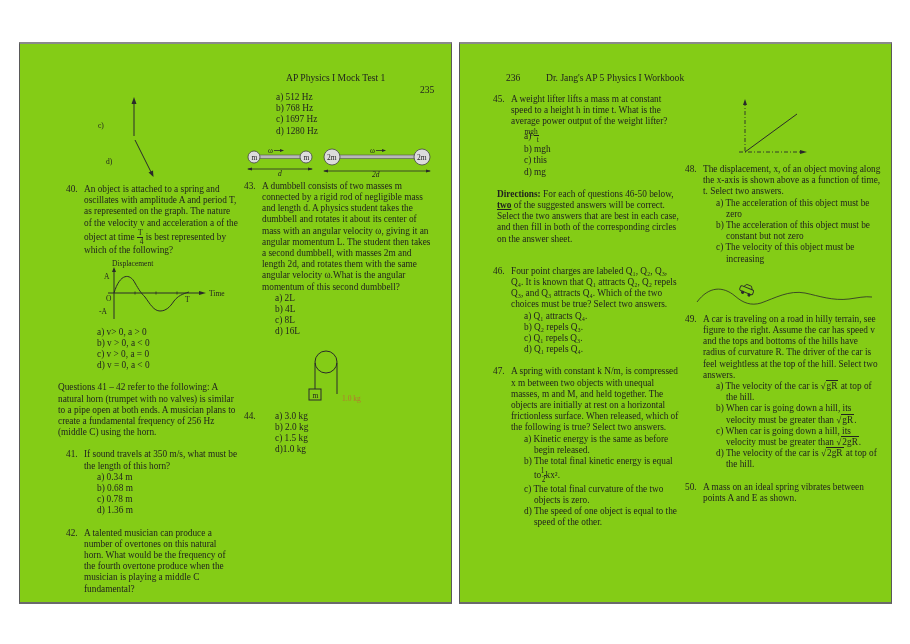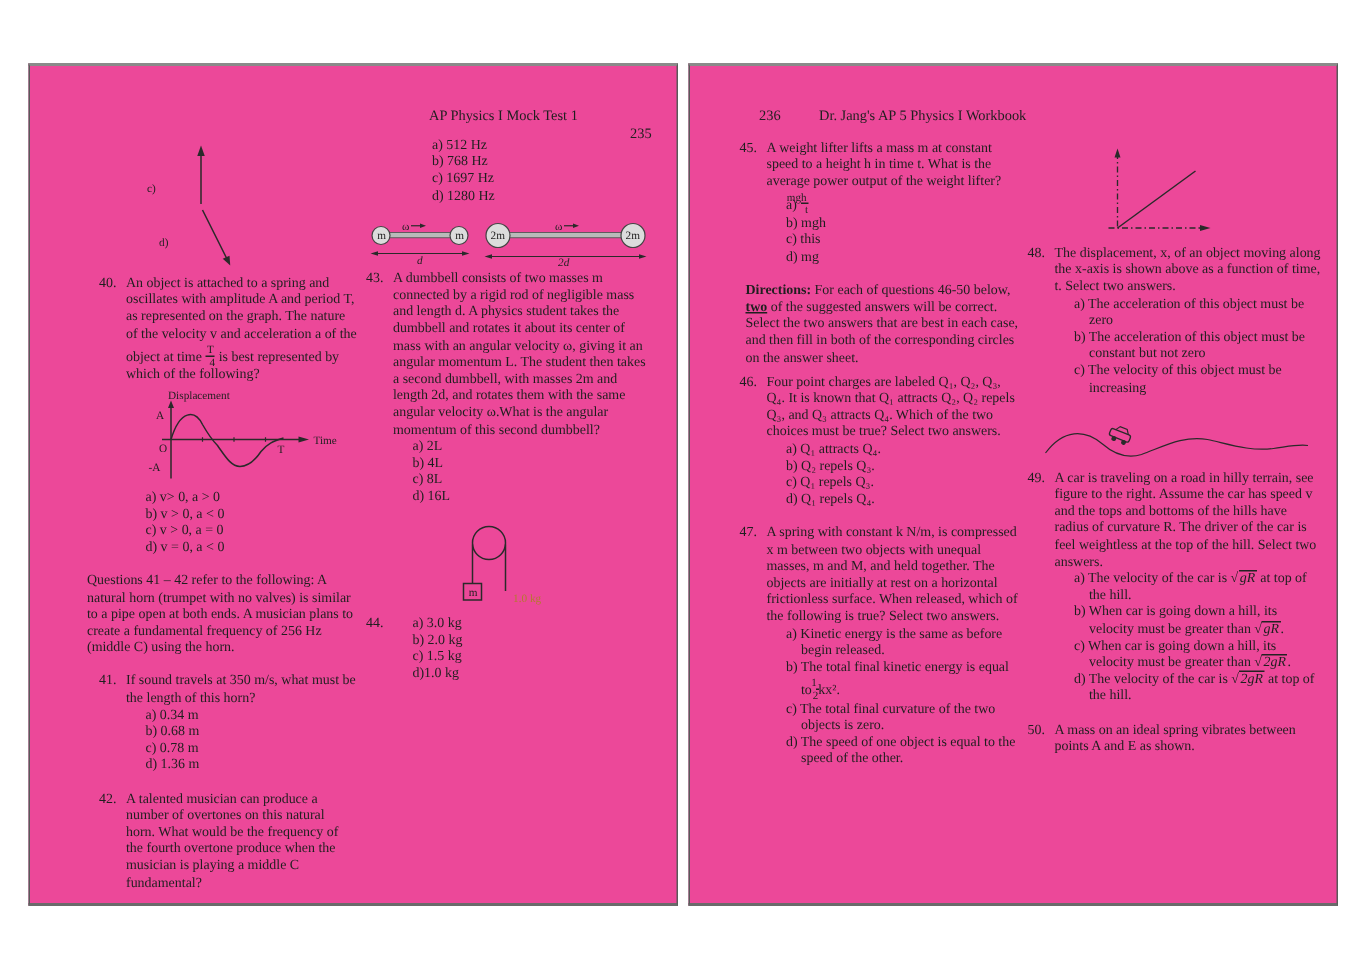--- a/index.html
+++ b/index.html
@@ -1,37 +1,37 @@
 <!DOCTYPE html>
 <html><head>
 <meta charset="utf-8">
 <style>
   html,body{margin:0;padding:0;}
   body{
     width:910px;height:644px;position:relative;background:#ffffff;
     font-family:"Liberation Serif","DejaVu Serif",serif;color:#1f1f1f;
   }
   .page{
-    position:absolute;top:42px;width:431px;height:558px;background:#ec4899;
+    position:absolute;top:42px;width:431px;height:558px;background:#84cc16;
     border:1px solid #595959;border-top:2px solid #8a8a8a;border-bottom:2px solid #6a6a6a;
   }
   .page-left{left:19px}
   .page-right{left:459px}
   .hdr{position:absolute;top:28px;font-size:9.6px;white-space:nowrap}
   .col{position:absolute;font-size:9.3px;line-height:11.2px;text-align:left}
   .q{display:flex;margin:0 0 11px 0}
   .qn{width:18px;flex-shrink:0}
   .qb{flex:1}
   .opt{margin-left:13px;padding-left:10px;text-indent:-10px}
   .par{margin:0 0 11px 0}
   .frac{display:inline-block;vertical-align:-0.45em;text-align:right;font-size:7.4px;line-height:1.05}
   .frac .fn{display:block;border-bottom:0.8px solid #222;padding:0 1px}
   .frac .fd{display:block}
   .sqrt{white-space:nowrap}
-  .sqrt .under{border-top:0.8px solid #222;padding:0 1px;font-style:italic}
+  .sqrt .under{border-top:0.8px solid #222;padding:0 1px;}
   .bold{font-weight:bold}
   .boldu{font-weight:bold;text-decoration:underline}
   svg{display:block;overflow:visible}
   svg text{font-family:"Liberation Serif","DejaVu Serif",serif;font-size:7.5px;fill:#1f1f1f}
   .ln{stroke:#2a2a2a;stroke-width:1;fill:none}
   .lnth{stroke:#2a2a2a;stroke-width:0.8;fill:none}
   .figwrap{margin:2px 0 4px 0}
   .kgtxt{fill:#b5792f}
 </style>
 </head>
@@ -100,21 +100,21 @@
     <div class="q">
       <span class="qn">42.</span>
       <div class="qb">
         <span>A talented musician can produce a number of overtones on this natural horn. What would be the frequency of the fourth overtone produce when the musician is playing a middle C fundamental?</span>
       </div>
     </div>
   </div>
 
   <div class="col" style="left:224px;top:48px;width:190px;">
 
-    <div style="margin-left:44px;margin-bottom:8px;">
+    <div style="margin-left:32px;margin-bottom:8px;">
       <div>a) 512 Hz</div>
       <div>b) 768 Hz</div>
       <div>c) 1697 Hz</div>
       <div>d) 1280 Hz</div>
     </div>
 
     <div class="figwrap">
       <svg width="190" height="32">
         <rect x="14" y="10" width="44" height="3.5" fill="#b9b9b9" stroke="#555" stroke-width="0.6"></rect>
         <circle cx="10" cy="12" r="6" fill="#dcdcdc" stroke="#444" stroke-width="0.8"></circle>
@@ -189,21 +189,21 @@
       <span class="qn">45.</span>
       <div class="qb">
         <span>A weight lifter lifts a mass m at constant speed to a height h in time t. What is the average power output of the weight lifter?</span>
         <div class="opt"><span>a) </span><span class="frac"><span class="fn">mgh</span><span class="fd">t</span></span></div>
         <div class="opt">b) mgh</div>
         <div class="opt">c) this</div>
         <div class="opt">d) mg</div>
       </div>
     </div>
 
-    <div class="par" style="margin-left:4px;margin-bottom:5px;">
+    <div class="par" style="margin-left:4px;margin-bottom:21px;">
       <span class="bold">Directions:</span><span> For each of questions 46-50 below, </span><span class="boldu">two</span><span> of the suggested answers will be correct. Select the two answers that are best in each case, and then fill in both of the corresponding circles on the answer sheet.</span>
     </div>
 
     <div class="q">
       <span class="qn">46.</span>
       <div class="qb">
         <span>Four point charges are labeled Q₁, Q₂, Q₃, Q₄. It is known that Q₁ attracts Q₂, Q₂ repels Q₃, and Q₃ attracts Q₄. Which of the two choices must be true?  Select two answers.</span>
         <div class="opt">a) Q₁ attracts Q₄.</div>
         <div class="opt">b) Q₂ repels Q₃.</div>
         <div class="opt">c) Q₁ repels Q₃.</div>

